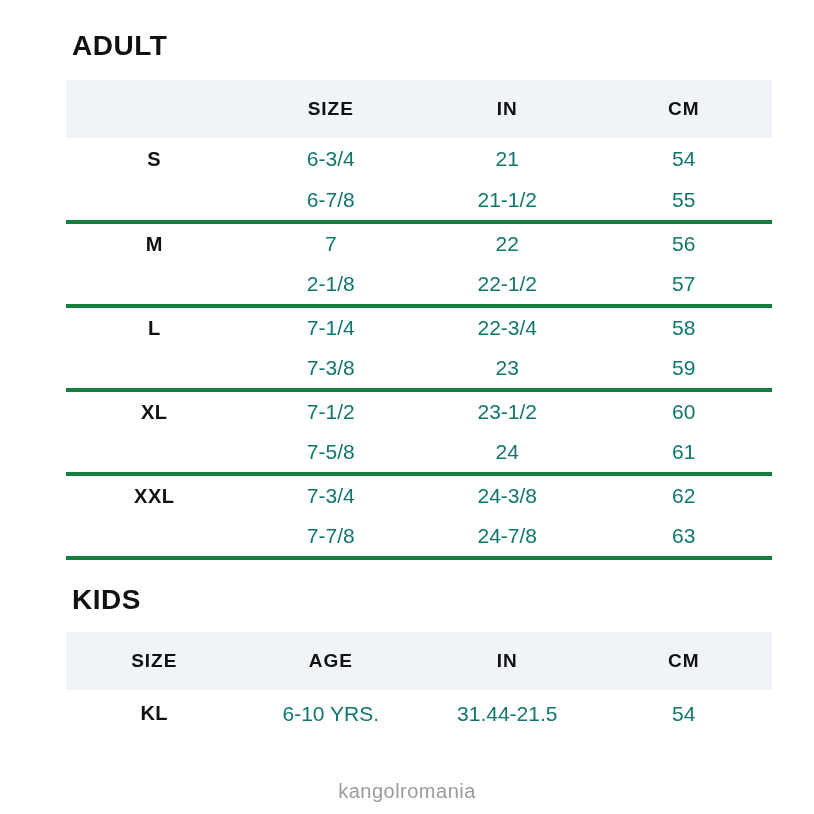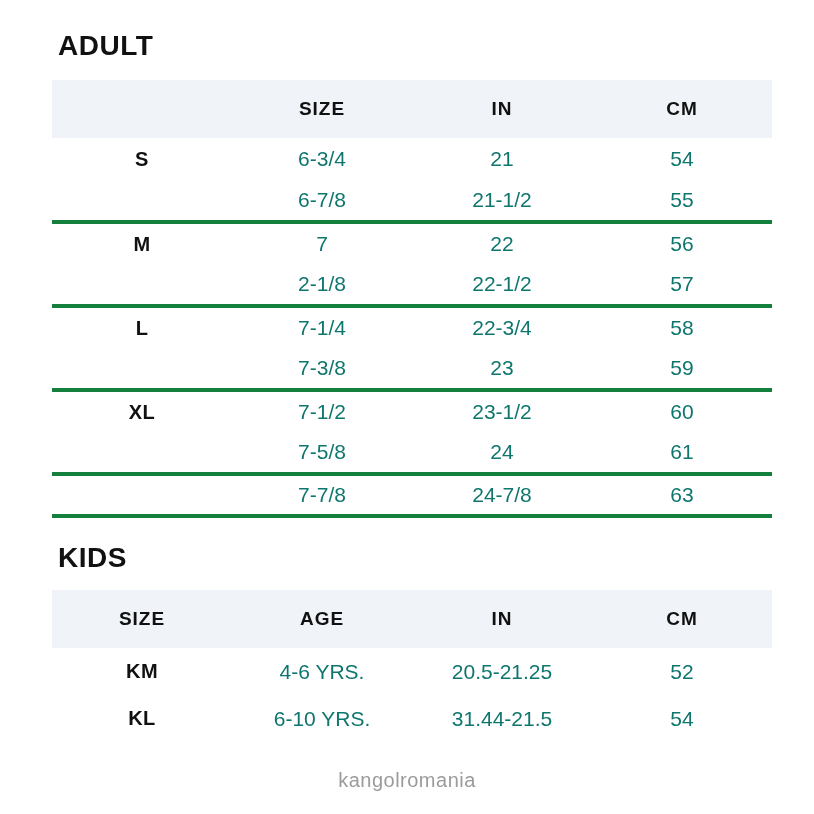--- a/index.html
+++ b/index.html
@@ -1,20 +1,20 @@
 <!DOCTYPE html>
 <html><head>
 <meta charset="utf-8">
 <style>
   html, body { margin: 0; padding: 0; background: #ffffff; }
   .page {
     width: 814px;
     height: 814px;
     box-sizing: border-box;
-    padding: 30px 42px 0 52px;
+    padding: 30px 42px 0 66px;
     position: relative;
     background: #ffffff;
     font-family: "Liberation Sans", sans-serif;
     color: #2e2e2e;
     overflow: hidden;
   }
   .section-title {
     font-size: 28px;
     font-weight: 800;
     letter-spacing: 0.5px;
@@ -56,21 +56,21 @@
     font-weight: 800;
     letter-spacing: 0.5px;
     color: #111111;
   }
   .adult-table tbody tr.group-end td { border-bottom: 4px solid #15803d; }
   .kids-title { margin-top: 24px; }
   .watermark {
     position: absolute;
     left: 0;
     right: 0;
-    bottom: 22px;
+    bottom: 11px;
     text-align: center;
     font-size: 20px;
     font-weight: 400;
     color: #9b9b9b;
     letter-spacing: 0.5px;
   }
 </style>
 </head>
 <body>
 
@@ -129,20 +129,26 @@
         <td>7-1/2</td>
         <td>23-1/2</td>
         <td>60</td>
       </tr>
       <tr class="group-end">
         <td class="lbl"></td>
         <td>7-5/8</td>
         <td>24</td>
         <td>61</td>
       </tr>
+      <tr>
+        <td class="lbl">XXL</td>
+        <td>7-3/4</td>
+        <td>24-3/8</td>
+        <td>62</td>
+      </tr>
       <tr class="group-end">
         <td class="lbl"></td>
         <td>7-7/8</td>
         <td>24-7/8</td>
         <td>63</td>
       </tr>
     </tbody>
   </table>
 
   <h2 class="section-title kids-title">KIDS</h2>
@@ -151,26 +157,20 @@
     <thead>
       <tr>
         <th>SIZE</th>
         <th>AGE</th>
         <th>IN</th>
         <th>CM</th>
       </tr>
     </thead>
     <tbody>
       <tr>
-        <td class="lbl">KM</td>
-        <td>4-6 YRS.</td>
-        <td>20.5-21.25</td>
-        <td>52</td>
-      </tr>
-      <tr>
         <td class="lbl">KL</td>
         <td>6-10 YRS.</td>
         <td>31.44-21.5</td>
         <td>54</td>
       </tr>
     </tbody>
   </table>
 
   <div class="watermark">kangolromania</div>
 

